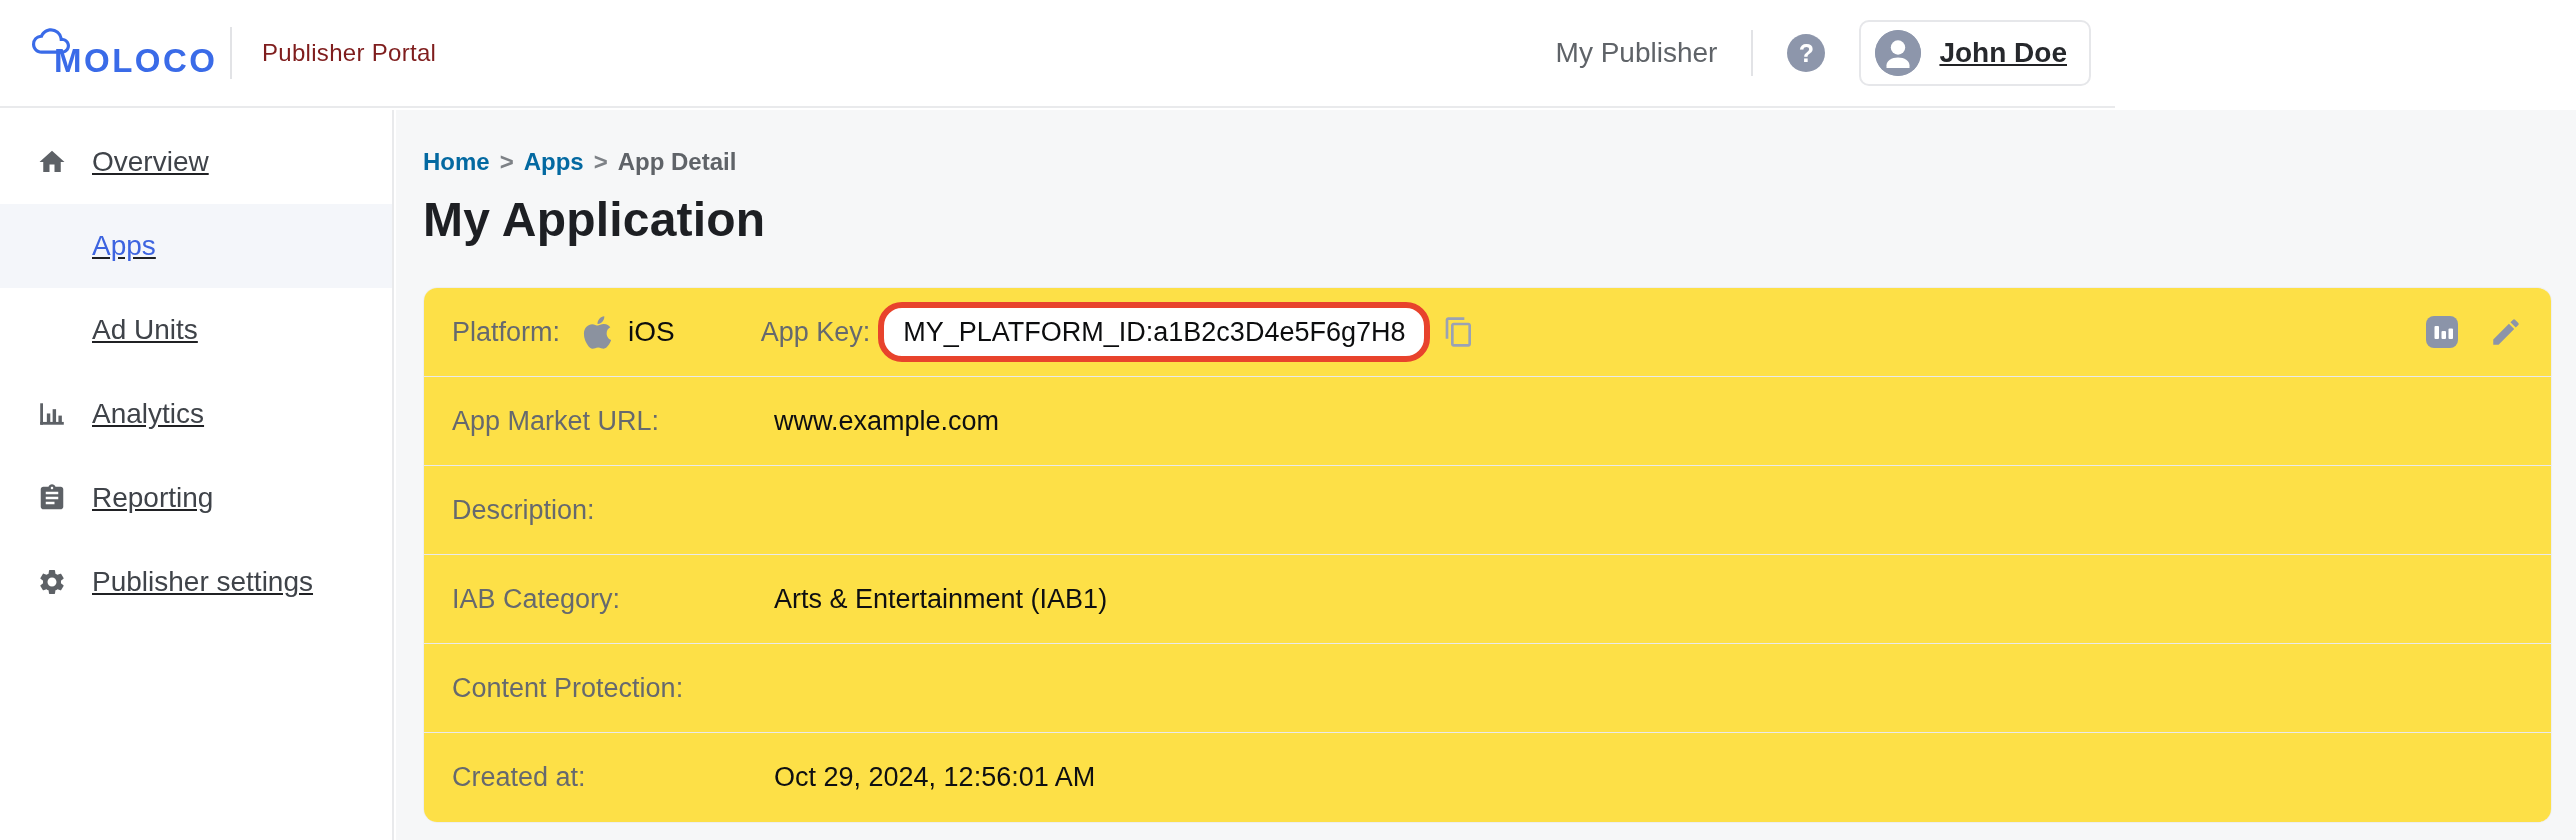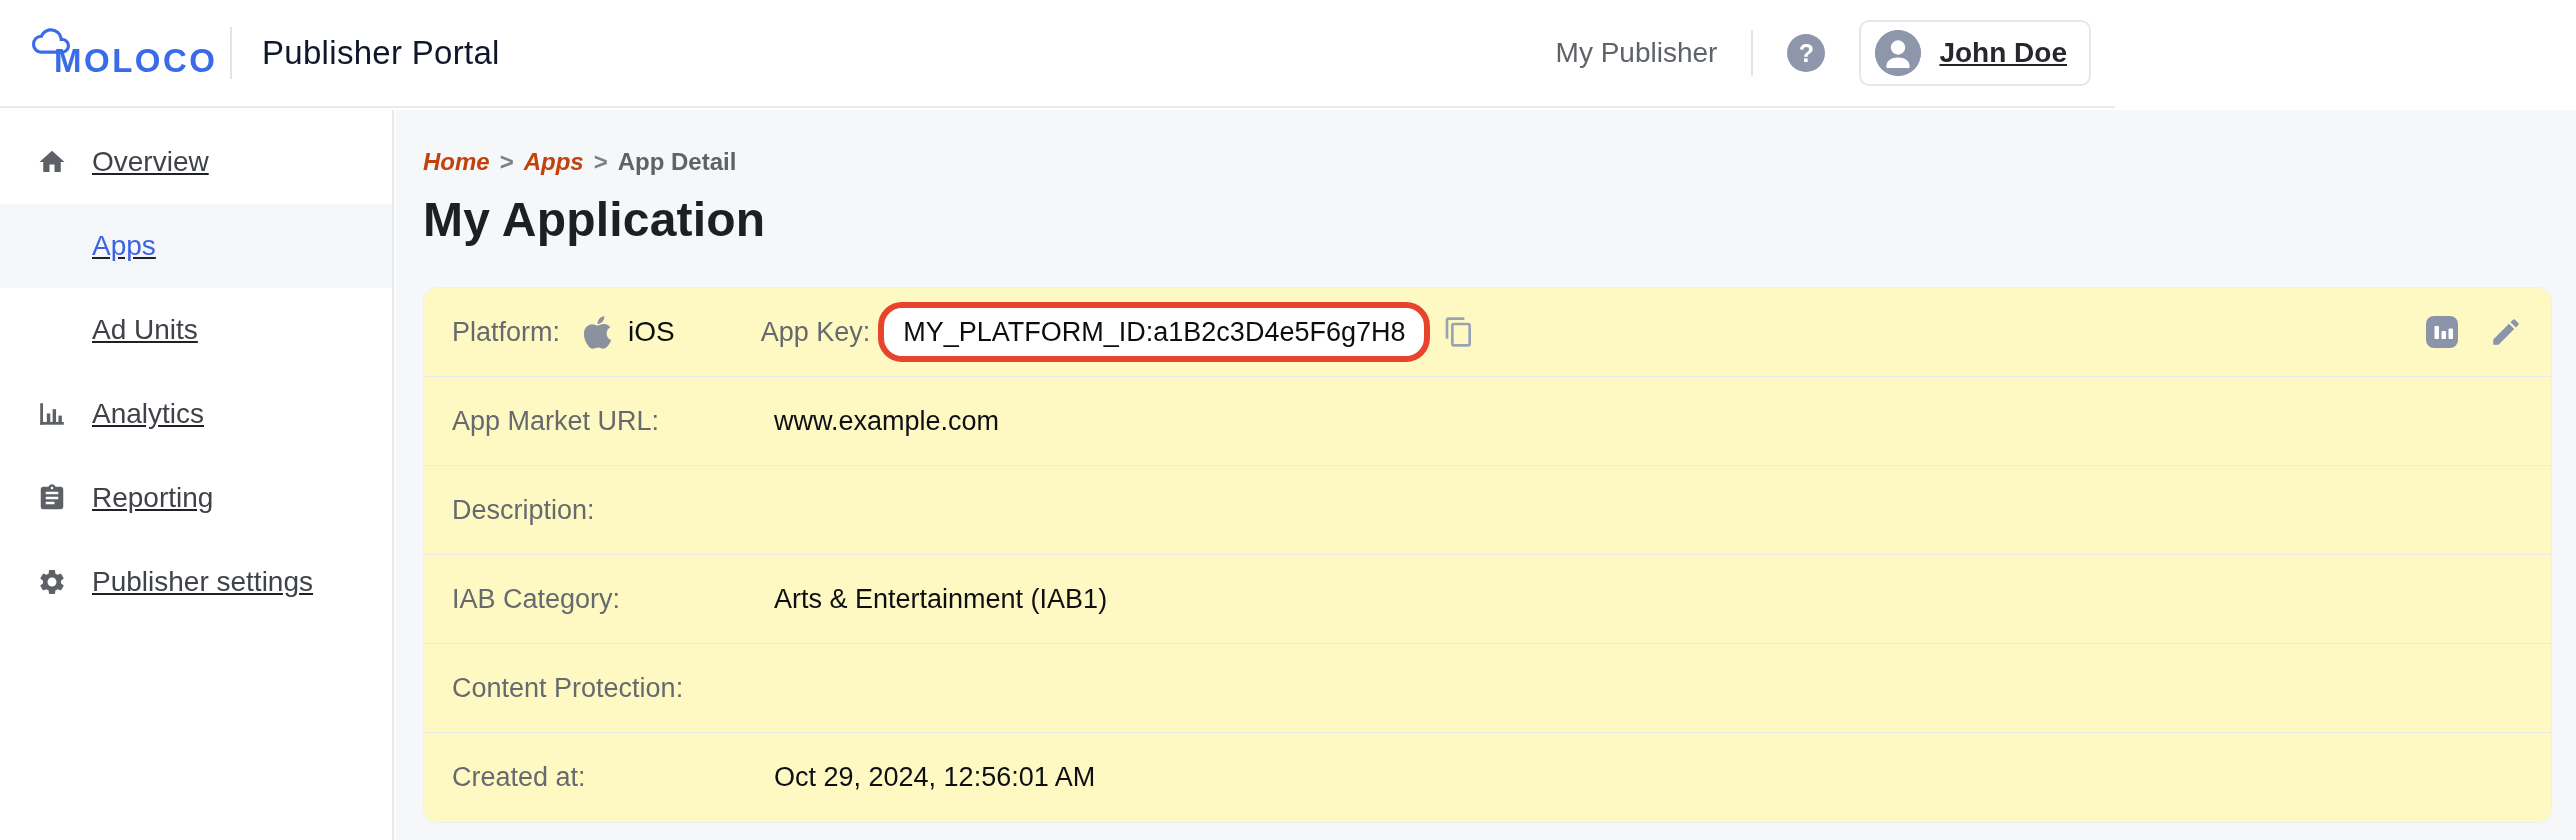--- a/index.html
+++ b/index.html
@@ -16,21 +16,21 @@
     display:flex; align-items:center; padding:0 24px;
   }
   .logo { position:relative; width:196px; height:62px; flex:0 0 auto; cursor:pointer; }
   .logo svg { position:absolute; left:2px; top:0; }
   .logo .brand-text {
     position:absolute; left:30px; top:22px;
     font-size:33px; font-weight:800; letter-spacing:2.5px; color:#3a6be8; line-height:1;
   }
   .v-divider { width:2px; background:#e2e3e6; flex:0 0 auto; }
   .logo-divider { height:52px; margin:0 30px 0 10px; }
-  .portal-title { font-size:33px; color:#0f172a; letter-spacing:.3px; }
+  .portal-title { font-size:24px; color:#7f1d1d; letter-spacing:.3px; }
   .header-spacer { flex:1; }
   .publisher-label { font-size:28px; color:#5f6368; }
   .header-divider { height:46px; margin:0 34px; }
   .help-button {
     width:38px; height:38px; border-radius:50%; background:#8d96ab;
     color:#fff; font-size:25px; font-weight:700;
     display:flex; align-items:center; justify-content:center; cursor:pointer; flex:0 0 auto;
   }
   .user-button {
     margin-left:34px; height:66px; border:2px solid #e6e7ea; border-radius:10px;
@@ -53,32 +53,32 @@
   .side-item .side-icon { width:30px; height:30px; margin-right:25px; flex:0 0 auto; display:flex; align-items:center; justify-content:center; }
   .side-item.indent { padding-left:92px; }
   .side-item.active { background:#f4f6fa; color:#3d64e0; }
 
   
   .main {
     position:absolute; left:396px; top:110px; width:2180px; height:730px;
     background:#f6f7f8; padding:38px 24px 0 27px;
   }
   .breadcrumb { font-size:24px; font-weight:700; display:flex; gap:10px; align-items:center; }
-  .crumb-link { color:#c2410c; cursor:pointer;font-style:italic; }
+  .crumb-link { color:#0369a1; cursor:pointer; }
   .crumb-sep { color:#7d8186; }
   .crumb-current { color:#5f6368; }
   .page-title { margin-top:16px; font-size:48px; font-weight:700; color:#1d1f23; letter-spacing:.2px; }
 
   .card {
     margin-top:40px; width:2129px; background:#fff;
     border:1px solid #edeef1; border-radius:14px; overflow:hidden;
   }
   .row {
     height:89px; display:flex; align-items:center; padding:0 28px;
-    border-bottom:1px solid #e9eaec; background:#fef9c3;
+    border-bottom:1px solid #e9eaec; background:#fde047;
   }
   .row:last-child { border-bottom:none; }
   .row-label { flex:0 0 322px; font-size:27px; color:#66696e; }
   .row-value { font-size:27px; color:#0e0f12; }
 
   
   .row-label.platform { flex:0 0 130px; }
   .apple-icon { width:31px; height:37px; margin-right:15px; display:flex; align-items:center; }
   .platform-value { font-size:28px; font-weight:500; color:#0c0d0e; }
   .appkey-label { margin-left:86px; font-size:27px; color:#66696e; }

